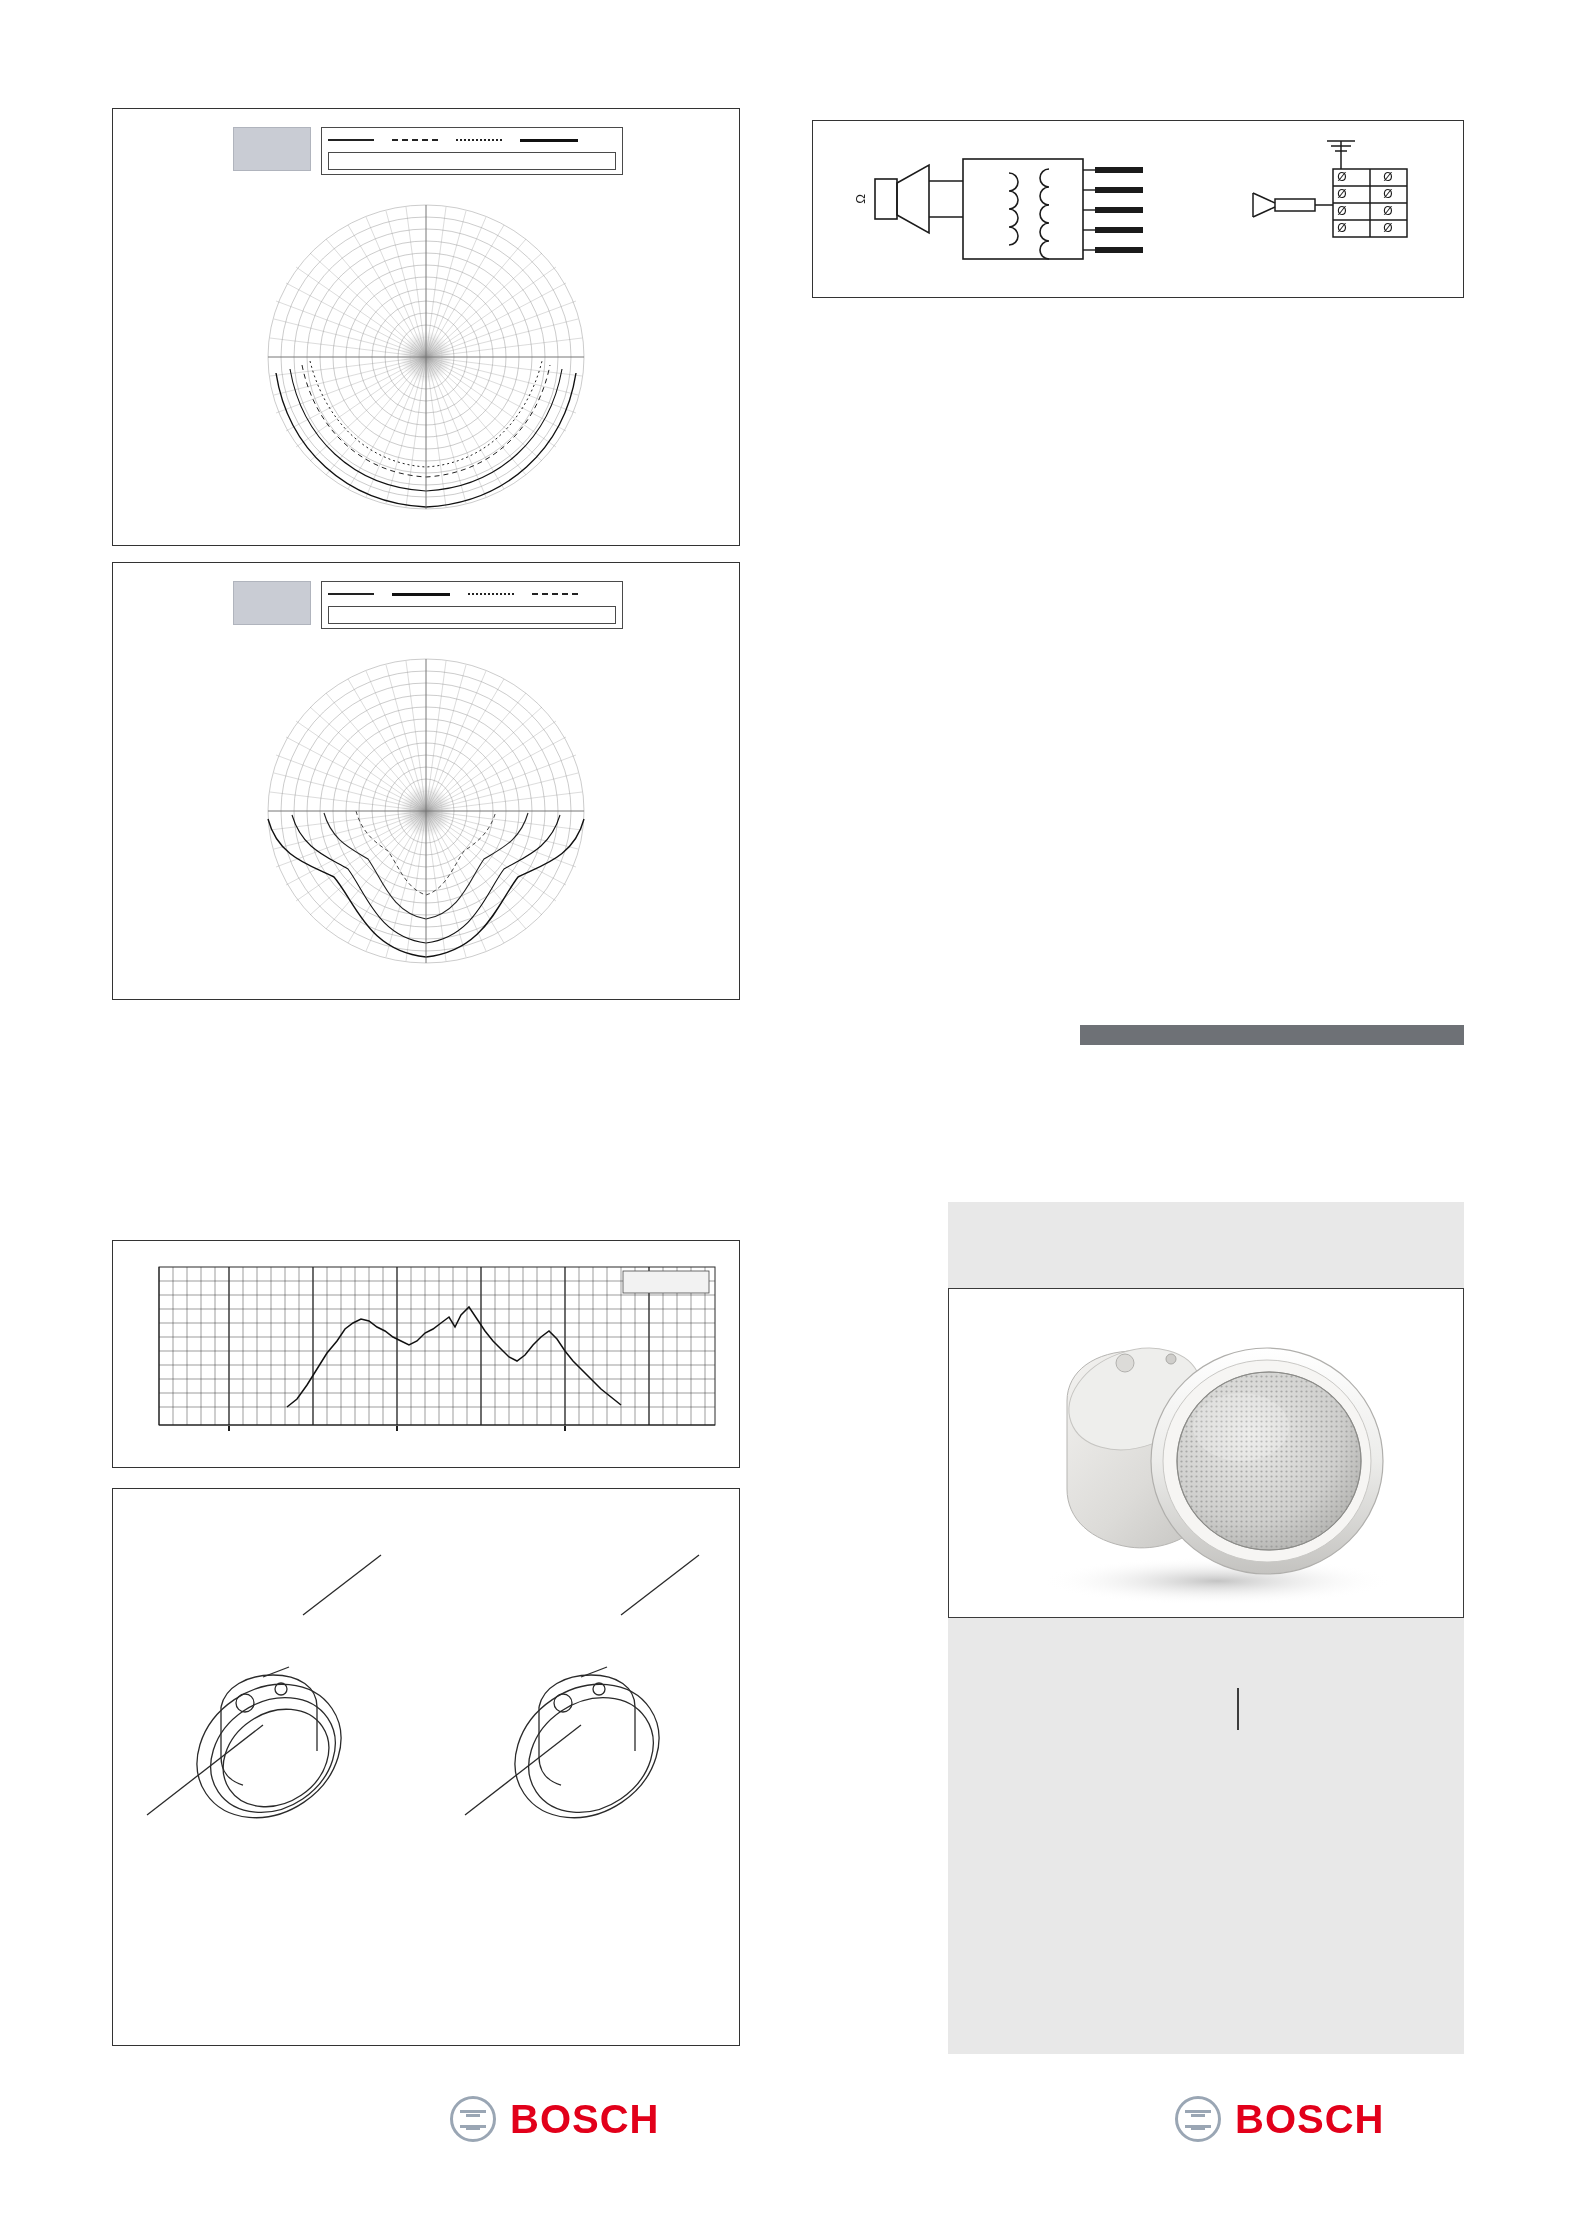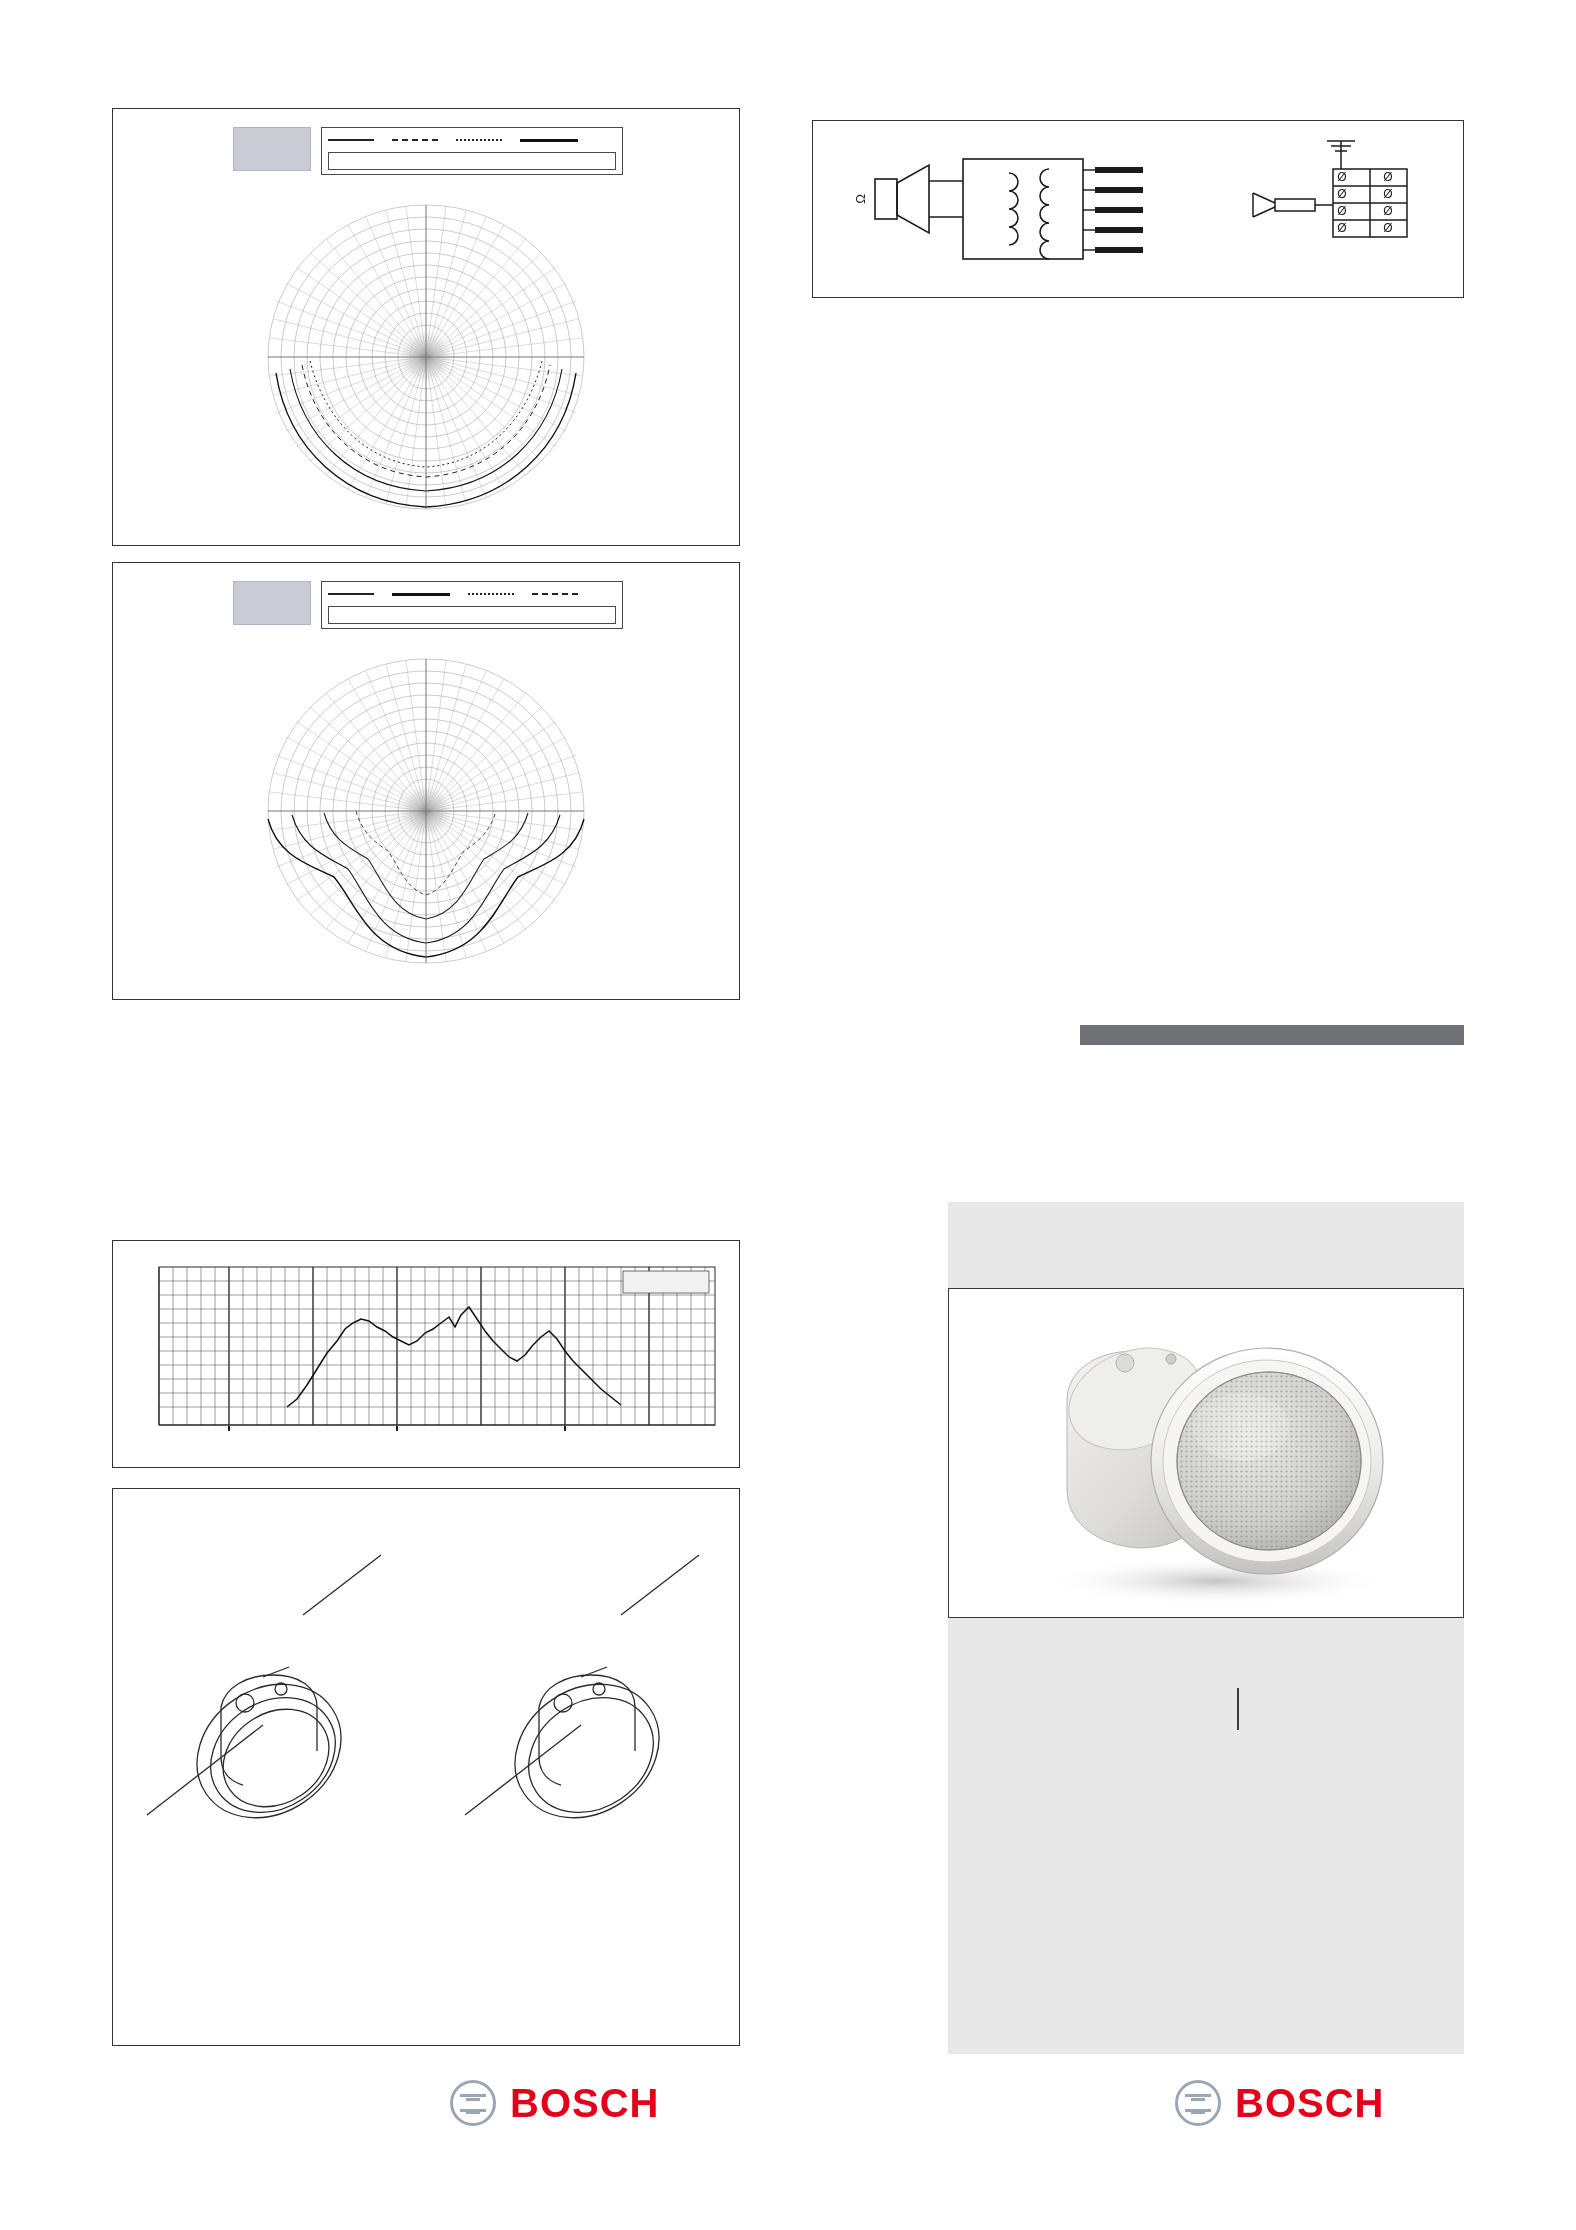--- a/index.html
+++ b/index.html
@@ -127,20 +127,21 @@
     width: 2px;
     background: #3c3c3c;
   }
 
   
   .bosch {
     position: absolute;
     display: flex;
     align-items: center;
     gap: 14px;
+    margin-top: 16px;
   }
   .bosch-mark {
     width: 46px;
     height: 46px;
     border-radius: 50%;
     border: 3px solid #9aa6b4;
     position: relative;
     box-sizing: border-box;
   }
   .bosch-mark::before,

